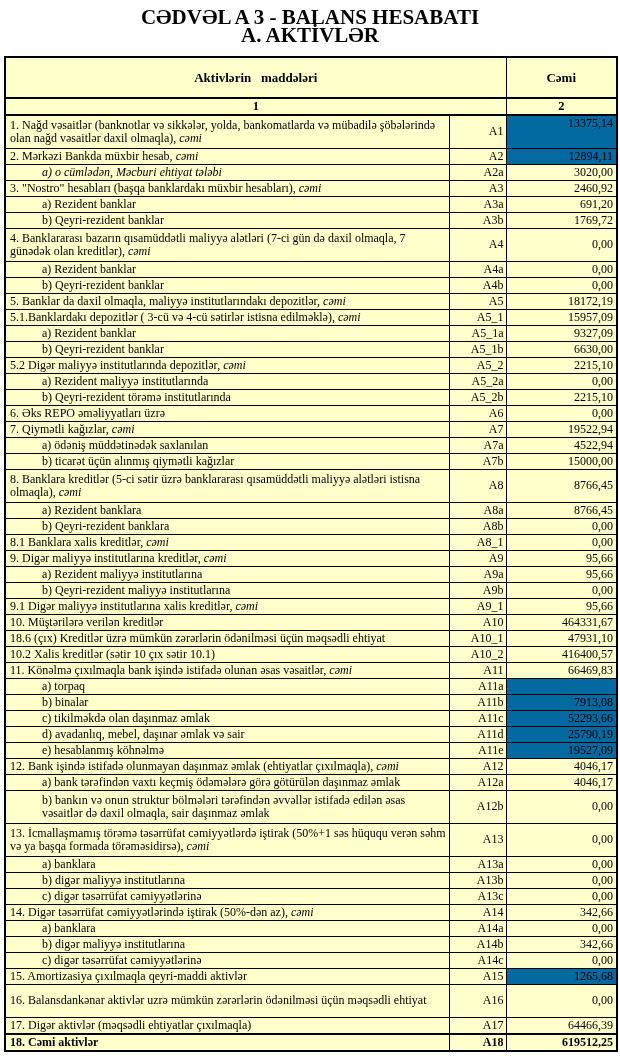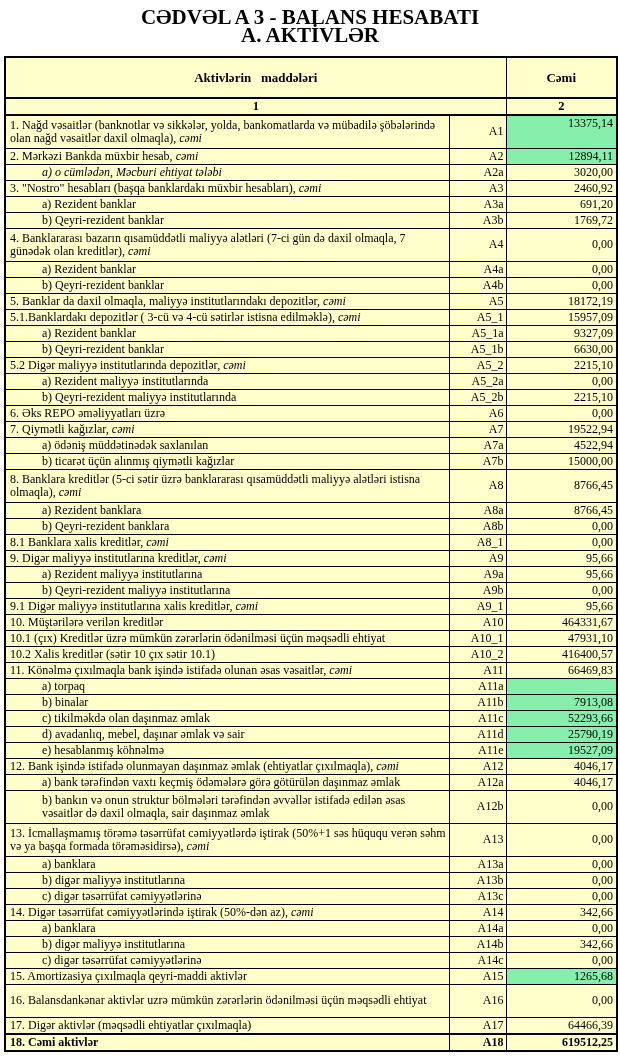--- a/index.html
+++ b/index.html
@@ -32,21 +32,21 @@
   tr.hdr1 th{border-bottom:2px solid #000; font-size:13px;}
   tr.hdr2{height:16px;}
   tr.hdr2 th{border-bottom:2px solid #000; font-size:12.5px;}
   th{font-weight:bold; text-align:center;}
   .hdr-main{white-space:pre-wrap;}
   td.desc{text-align:left; padding-left:4px;}
   td.desc.sub{padding-left:36px;}
   td.desc.italic{font-style:italic;}
   td.code{text-align:right;}
   td.val{text-align:right; padding-right:3px;}
-  td.val.white{background:#86efac;}
+  td.val.white{background:#0369a1;}
   td.val.vtop{vertical-align:top;}
   span.em{font-style:italic;}
   tr.total td{font-weight:bold; border-top:2px solid #000;}
 </style>
 </head>
 <body>
 
 <div class="titles">
   <div>CƏDVƏL A 3 - BALANS HESABATI</div>
   <div>A. AKTİVLƏR</div>
@@ -136,21 +136,21 @@
     <td class="desc"><span class="main">5.2 Digər maliyyə institutlarında depozitlər, </span><span class="em">cəmi</span></td>
     <td class="code">A5_2</td>
     <td class="val">2215,10</td>
   </tr>
       <tr>
     <td class="desc sub"><span class="main">a) Rezident maliyyə institutlarında</span></td>
     <td class="code">A5_2a</td>
     <td class="val">0,00</td>
   </tr>
       <tr>
-    <td class="desc sub"><span class="main">b) Qeyri-rezident maliyyə institutlarında</span></td>
+    <td class="desc sub"><span class="main">b) Qeyri-rezident törəmə institutlarında</span></td>
     <td class="code">A5_2b</td>
     <td class="val">2215,10</td>
   </tr>
       <tr>
     <td class="desc"><span class="main">6. Əks REPO əməliyyatları üzrə</span></td>
     <td class="code">A6</td>
     <td class="val">0,00</td>
   </tr>
       <tr>
     <td class="desc"><span class="main">7. Qiymətli kağızlar, </span><span class="em">cəmi</span></td>
@@ -206,21 +206,21 @@
     <td class="desc"><span class="main">9.1 Digər maliyyə institutlarına xalis kreditlər, </span><span class="em">cəmi</span></td>
     <td class="code">A9_1</td>
     <td class="val">95,66</td>
   </tr>
       <tr>
     <td class="desc"><span class="main">10. Müştərilərə verilən kreditlər</span></td>
     <td class="code">A10</td>
     <td class="val">464331,67</td>
   </tr>
       <tr>
-    <td class="desc"><span class="main">10.1 (çıx) Kreditlər üzrə mümkün zərərlərin ödənilməsi üçün məqsədli ehtiyat</span></td>
+    <td class="desc"><span class="main">18.6 (çıx) Kreditlər üzrə mümkün zərərlərin ödənilməsi üçün məqsədli ehtiyat</span></td>
     <td class="code">A10_1</td>
     <td class="val">47931,10</td>
   </tr>
       <tr>
     <td class="desc"><span class="main">10.2 Xalis kreditlər (sətir 10 çıx sətir 10.1)</span></td>
     <td class="code">A10_2</td>
     <td class="val">416400,57</td>
   </tr>
       <tr>
     <td class="desc"><span class="main">11. Könəlmə çıxılmaqla bank işində istifadə olunan əsas vəsaitlər, </span><span class="em">cəmi</span></td>

